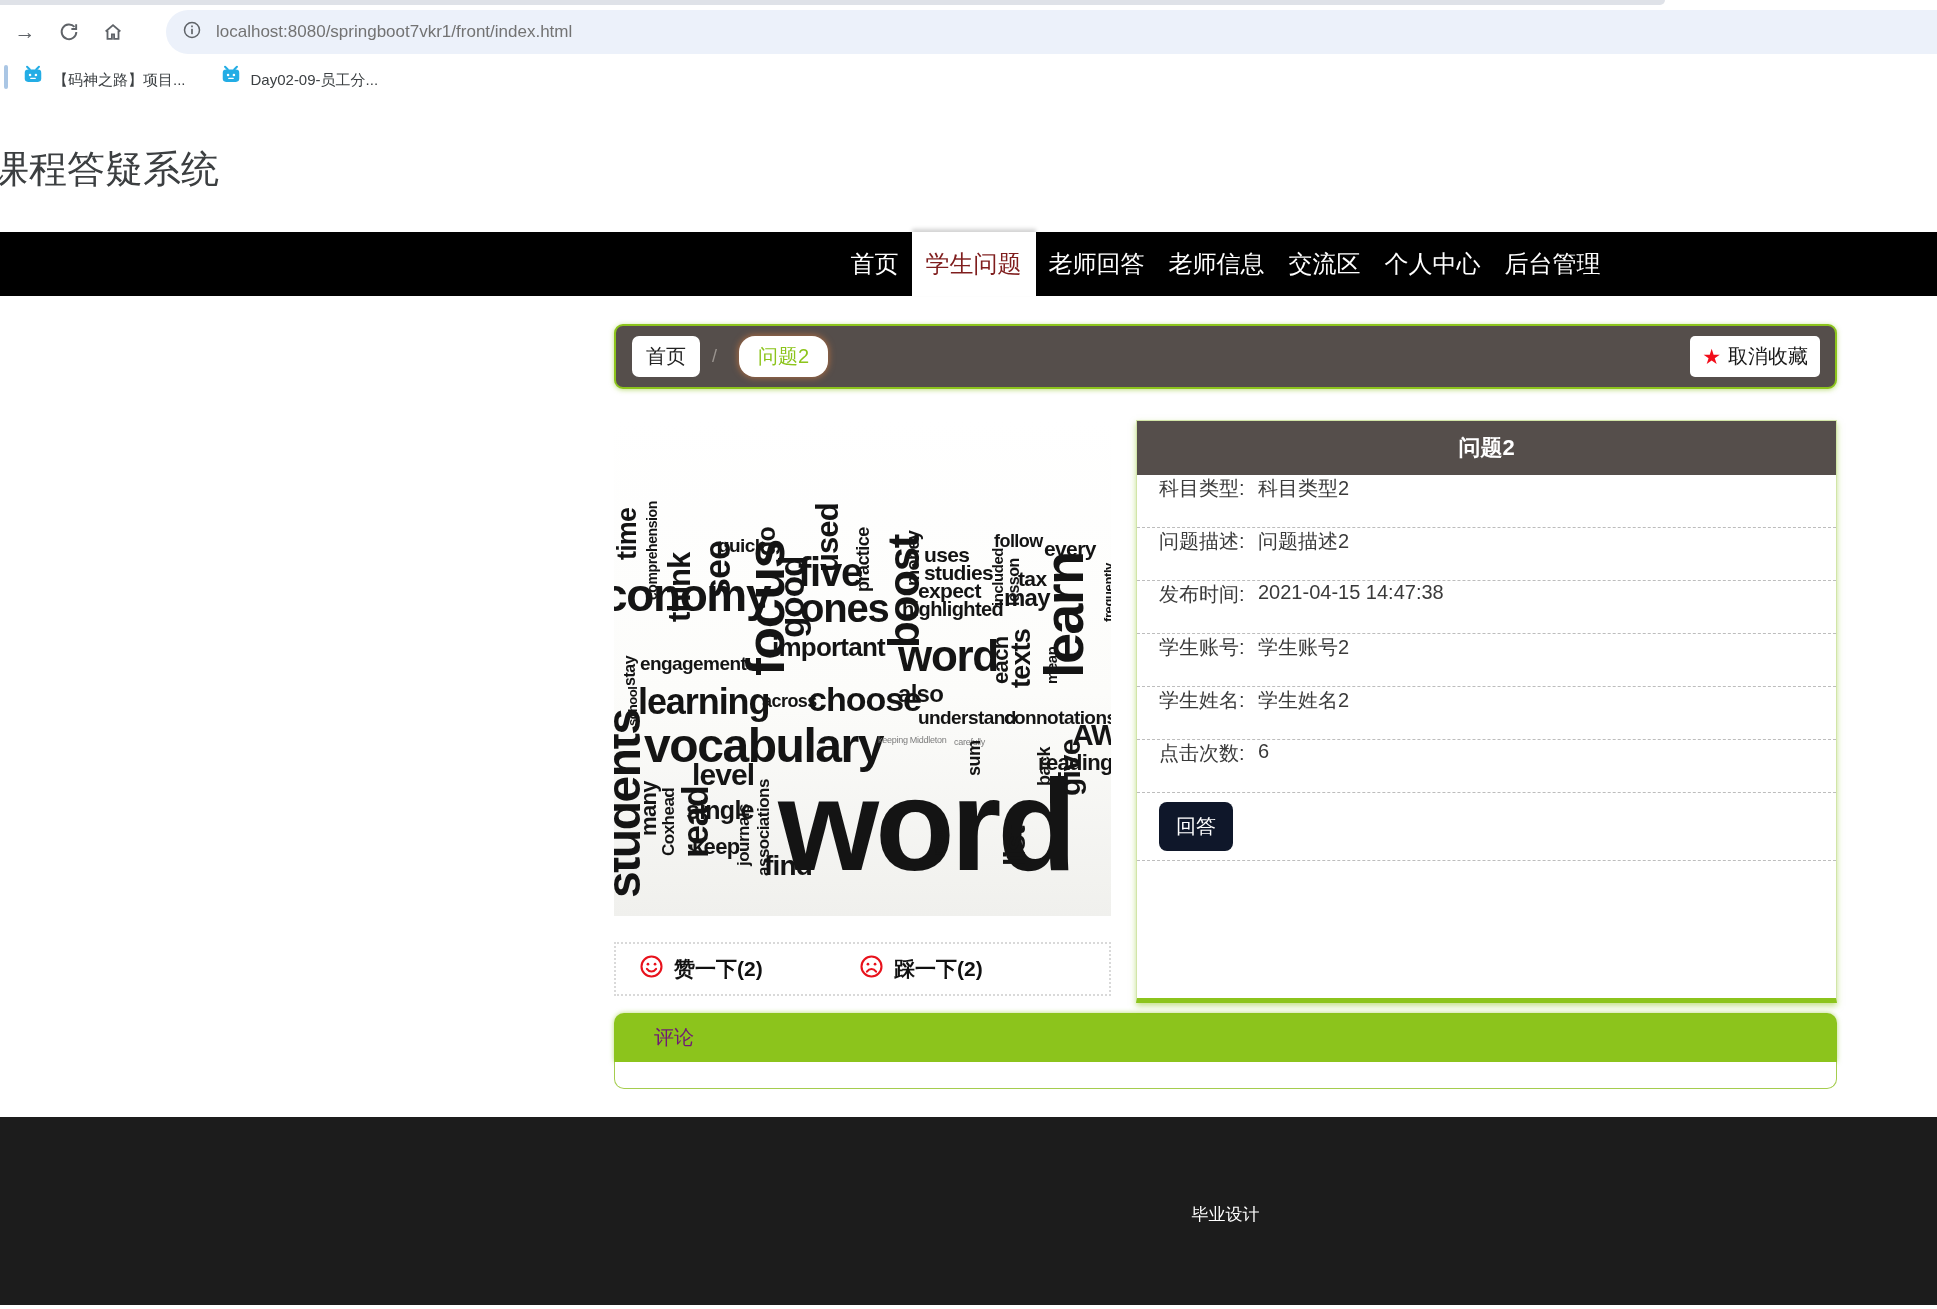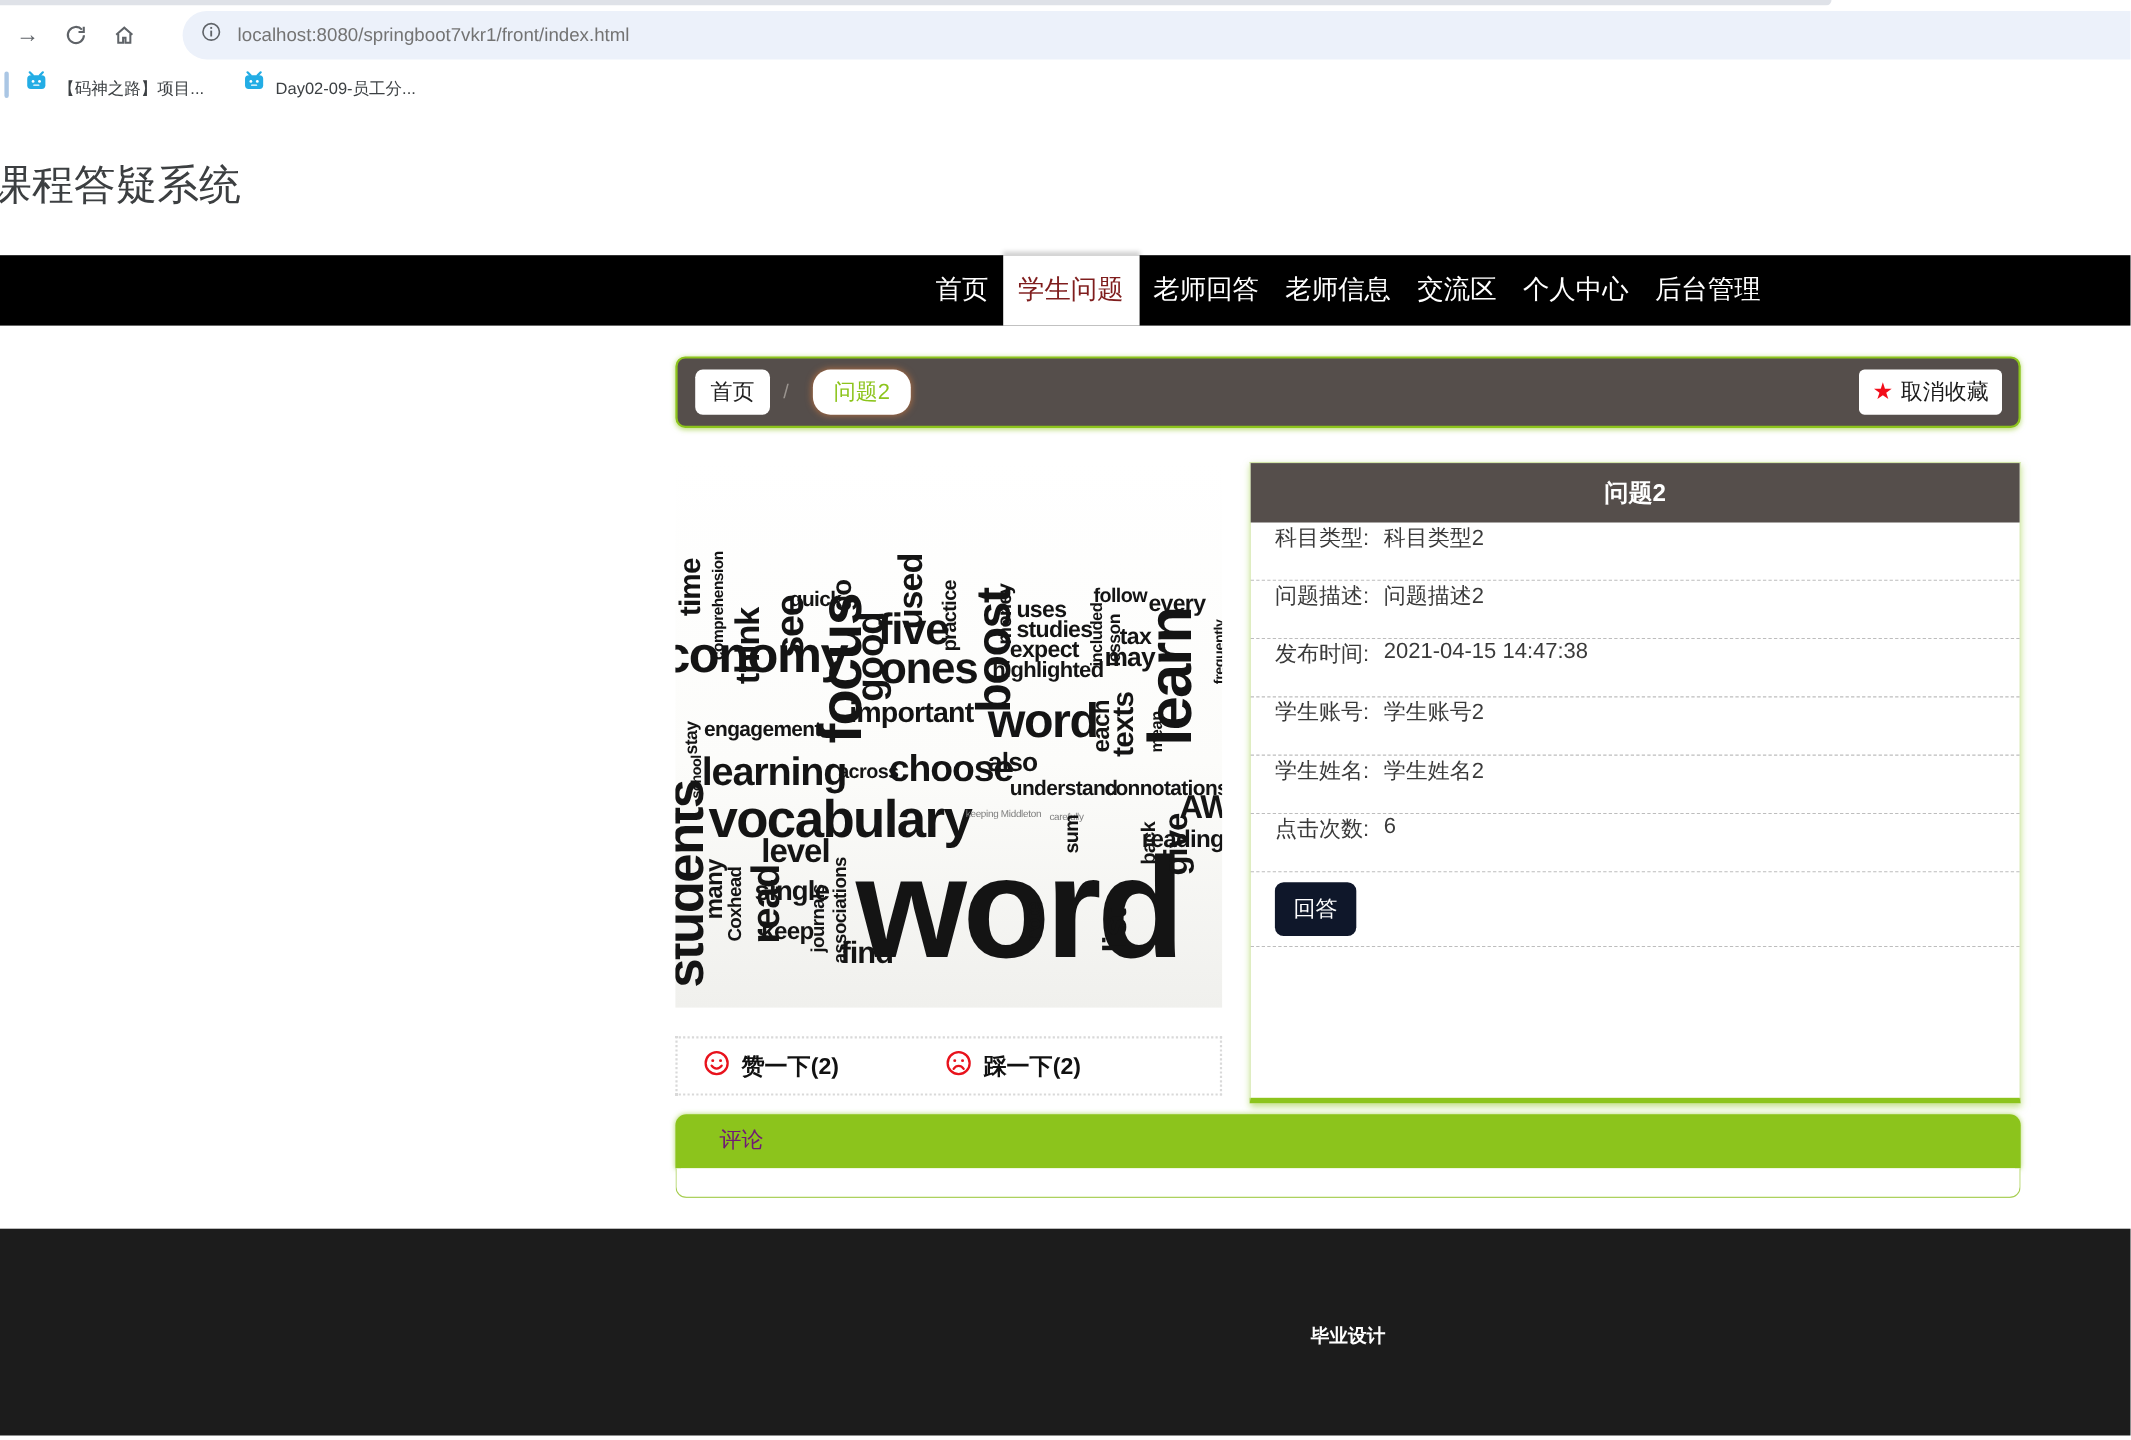--- a/index.html
+++ b/index.html
@@ -62,21 +62,21 @@
   .answer-btn{background:#0f172a;color:#fff;border:none;border-radius:8px;font-size:20px;padding:11px 17px;font-family:inherit;cursor:pointer;}
 
   
   .comments{margin-top:10px;}
   .comments-bar{height:49px;background:#8cc41c;border-radius:10px 10px 0 0;color:#701a75;font-size:20px;line-height:49px;padding-left:40px;box-shadow:0 0 5px rgba(140,196,28,.6);}
   .comments-body{height:26px;border:1px solid #a5cd4e;border-top:none;border-radius:0 0 10px 10px;background:#fff;}
 
   
   .footer{margin-top:28px;height:188px;background:#1c1c1c;}
   .footer-inner{width:1223px;margin-left:614px;text-align:center;padding-top:86px;}
-  .footer-text{color:#fff;font-size:17px;font-weight:700;}
+  .footer-text{color:#fff;font-size:17px;font-weight:400;}
 </style>
 </head>
 <body>
 
 <div id="page">
 
   <div class="tabstrip">
       <div class="tabstrip-inner"></div>
     </div>
 

